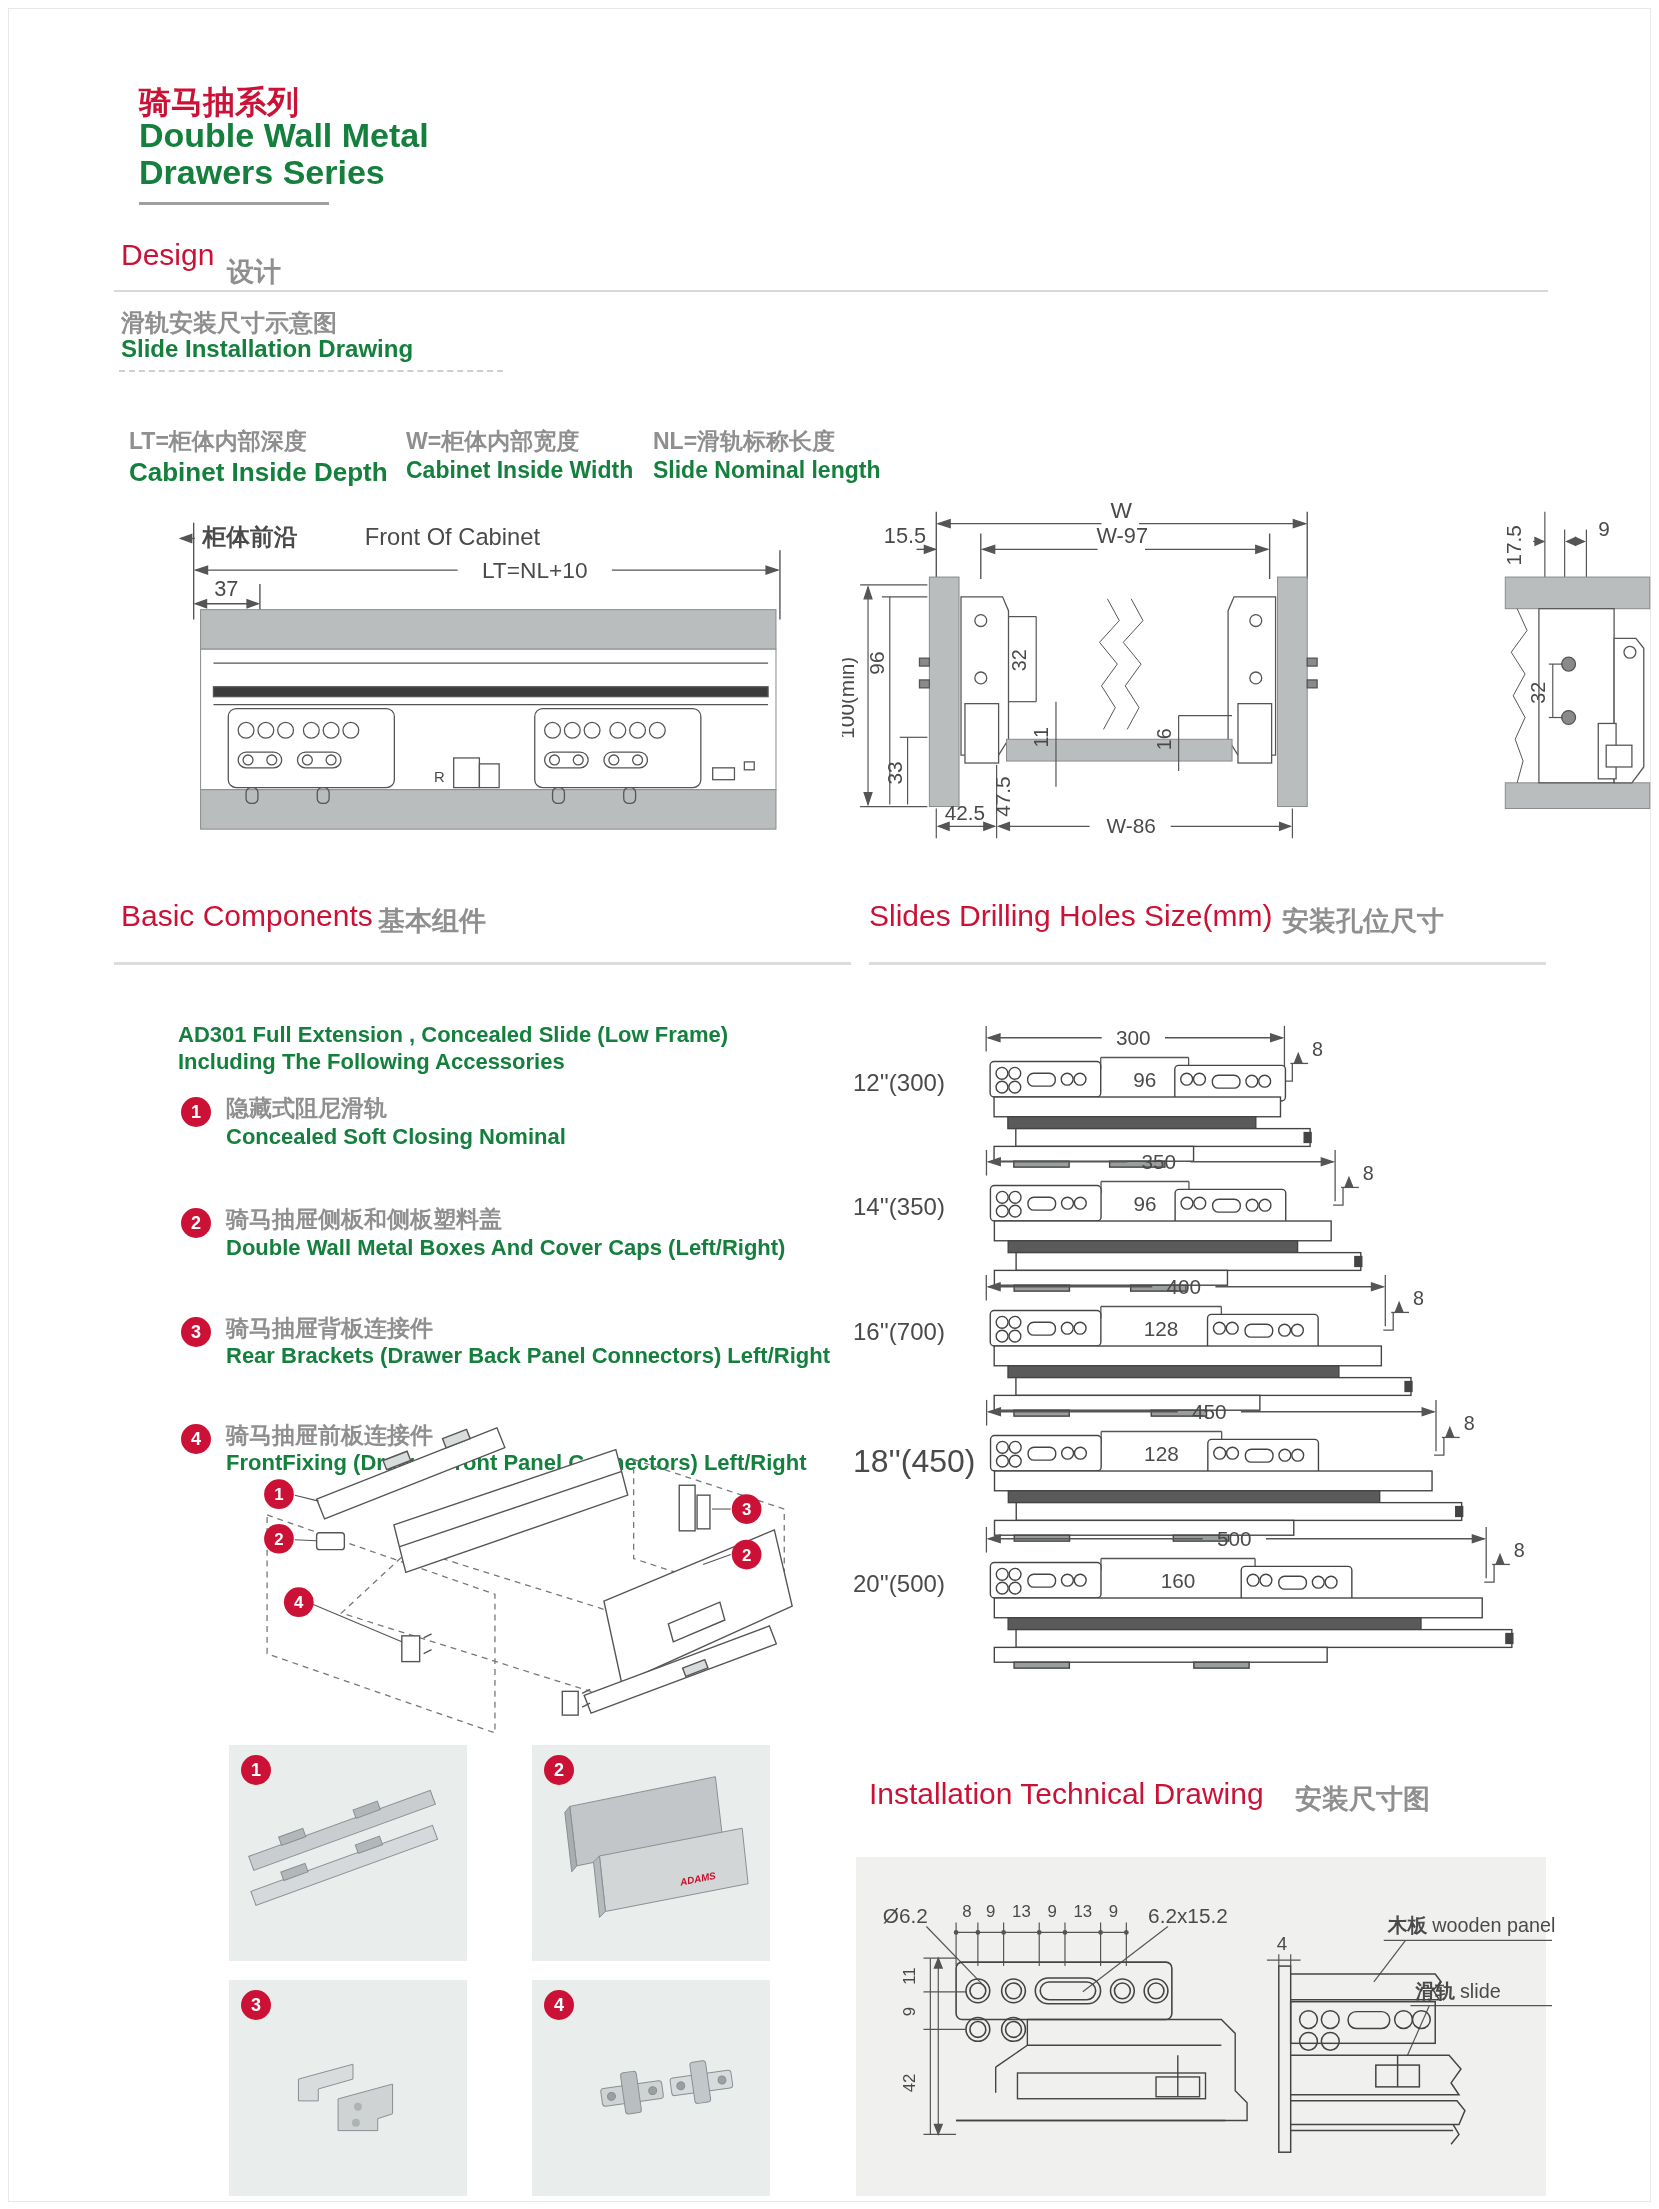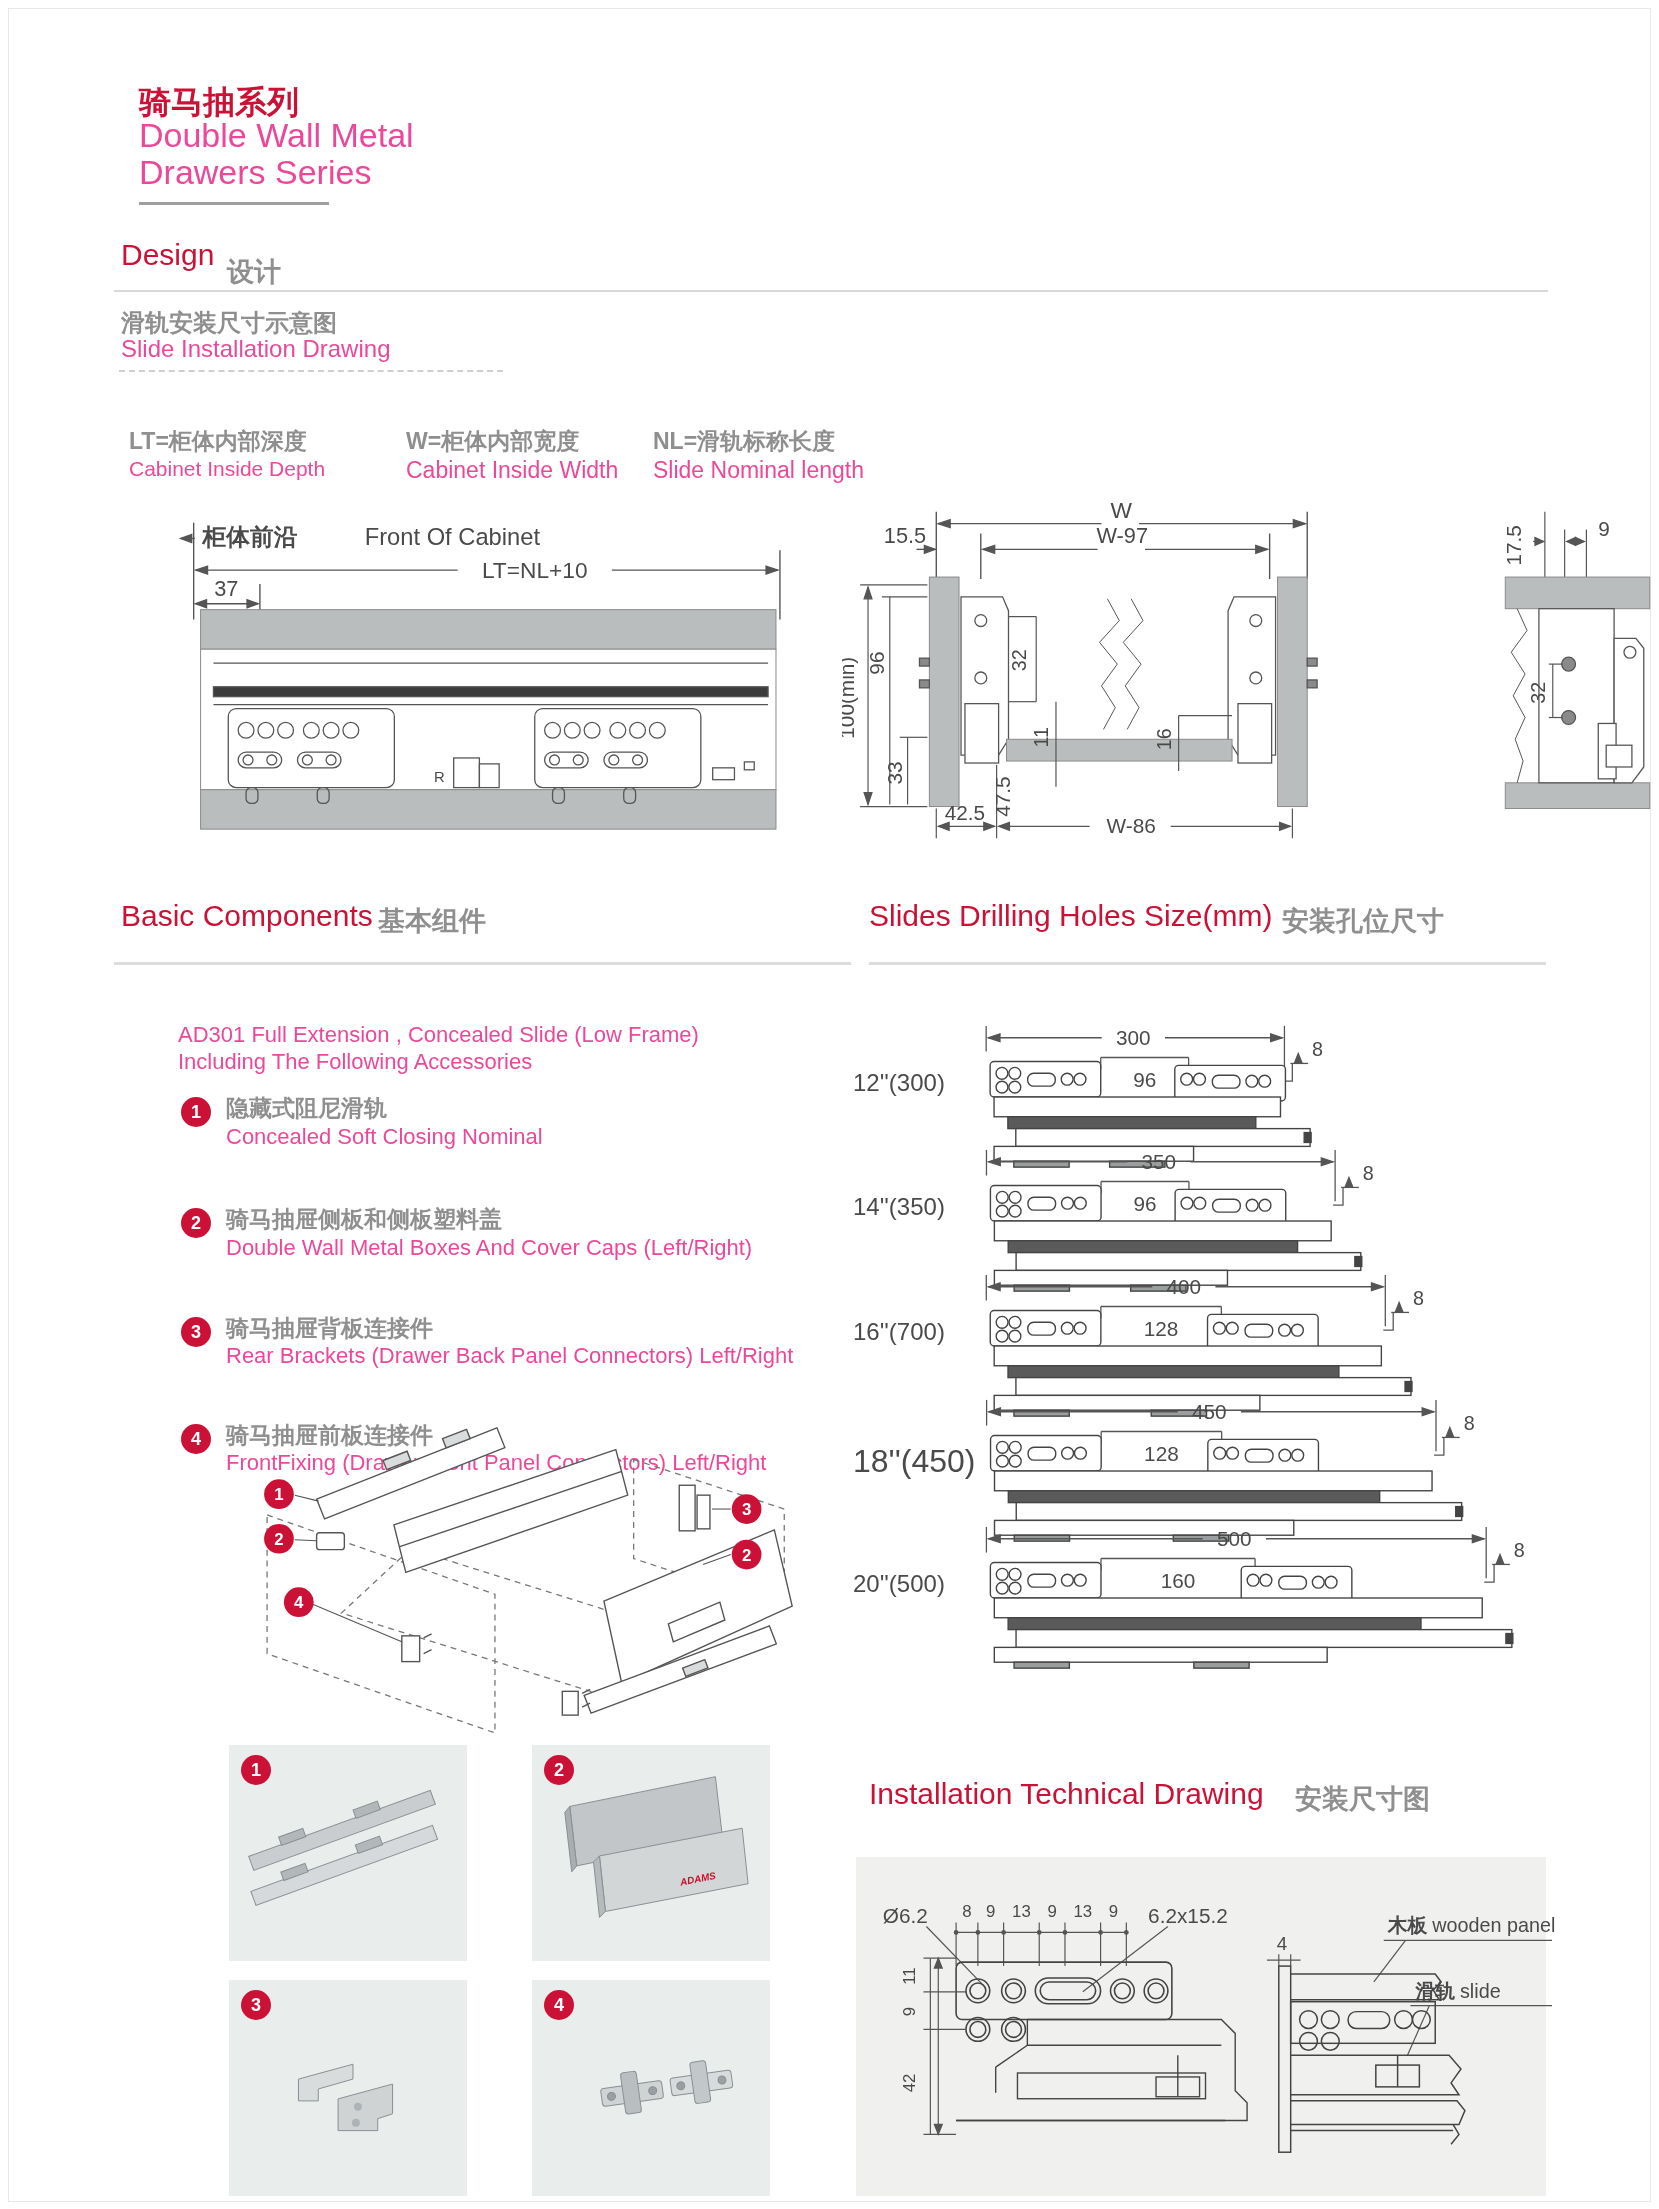--- a/index.html
+++ b/index.html
@@ -2,21 +2,21 @@
 <html><head>
 <meta charset="utf-8">
 <style>
   html,body{margin:0;padding:0;background:#ffffff;}
   body{font-family:"Liberation Sans", sans-serif;}
   #page{position:relative;width:1659px;height:2210px;background:#fff;overflow:hidden;}
   #frame{position:absolute;left:8px;top:8px;right:8px;bottom:8px;border:1px solid #e8e8e8;}
   .abs{position:absolute;}
   .red{color:#cb1236;}
   .gzh{color:#8f8f8f;font-weight:bold;}
-  .gen{color:#ec4899;}
+  .gen{color:#15803d;font-weight:bold;}
   .dim{color:#4a4a4a;}
   .sec-title{font-size:30px;letter-spacing:0px;}
   .sec-zh{font-size:27px;}
   .hrline{background:#d9d9d9;height:2px;}
   .hrthick{background:#dcdcdc;height:3px;}
   .dashline{border-top:2px dashed #cfcfcf;height:0;}
   .badge{width:30px;height:30px;border-radius:50%;background:#cb1236;color:#fff;
          font-size:18px;font-weight:bold;display:flex;align-items:center;justify-content:center;}
   .photo{background:#e9edec;}
   .item-zh{font-size:23px;}
@@ -42,21 +42,21 @@
   <div class="abs red sec-title" style="left:121px;top:238px;">Design</div>
   <div class="abs gzh sec-zh" style="left:227px;top:242px;margin-top:12px;">设计</div>
   <div class="abs hrline" style="left:114px;top:290px;width:1434px;"></div>
 
   <div class="abs gzh" style="left:121px;top:307px;font-size:24px;">滑轨安装尺寸示意图</div>
   <div class="abs gen" style="left:121px;top:335px;font-size:24px;">Slide  Installation Drawing</div>
   <div class="abs dashline" style="left:119px;top:370px;width:384px;"></div>
 
   <div class="abs" style="left:129px;top:426px;">
     <div class="gzh" style="font-size:23px;">LT=柜体内部深度</div>
-    <div class="gen" style="font-size:21px;">Cabinet Inside Depth</div>
+    <div class="gen" style="font-size:26px;">Cabinet Inside Depth</div>
   </div>
   <div class="abs" style="left:406px;top:426px;">
     <div class="gzh" style="font-size:23px;">W=柜体内部宽度</div>
     <div class="gen" style="font-size:23px;">Cabinet Inside Width</div>
   </div>
   <div class="abs" style="left:653px;top:426px;">
     <div class="gzh" style="font-size:23px;">NL=滑轨标称长度</div>
     <div class="gen" style="font-size:23px;">Slide Nominal length</div>
   </div>
 

